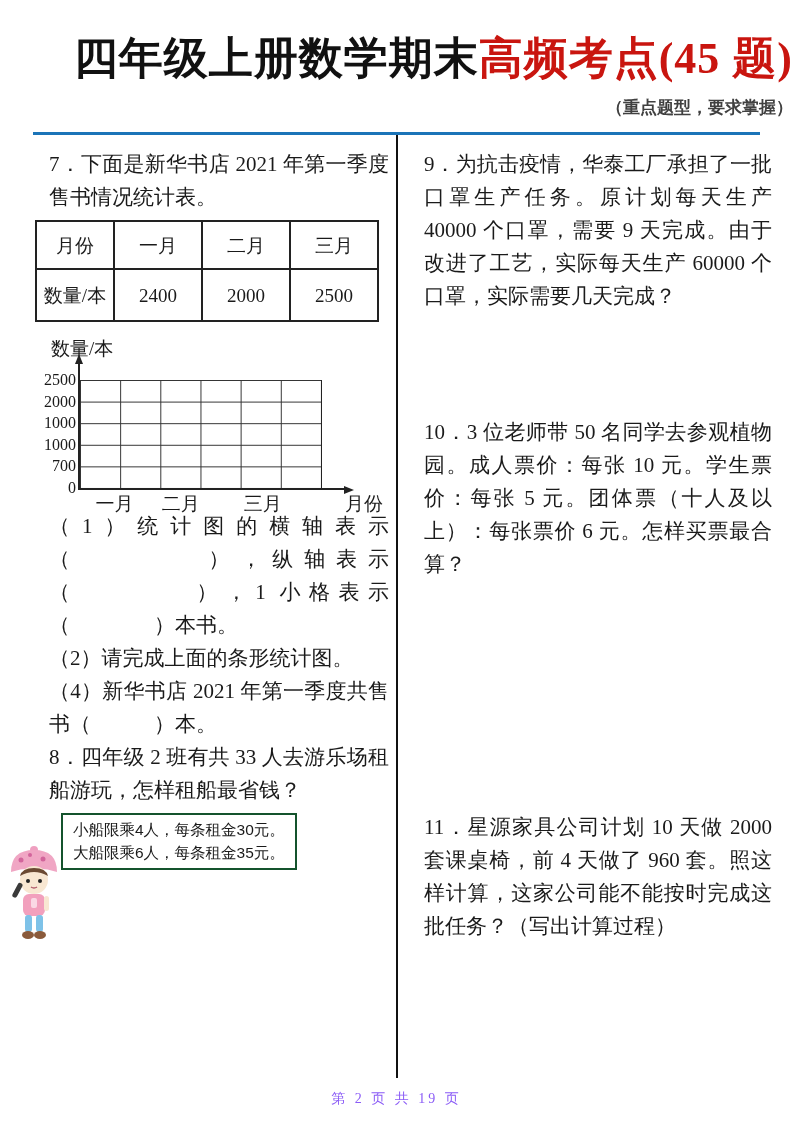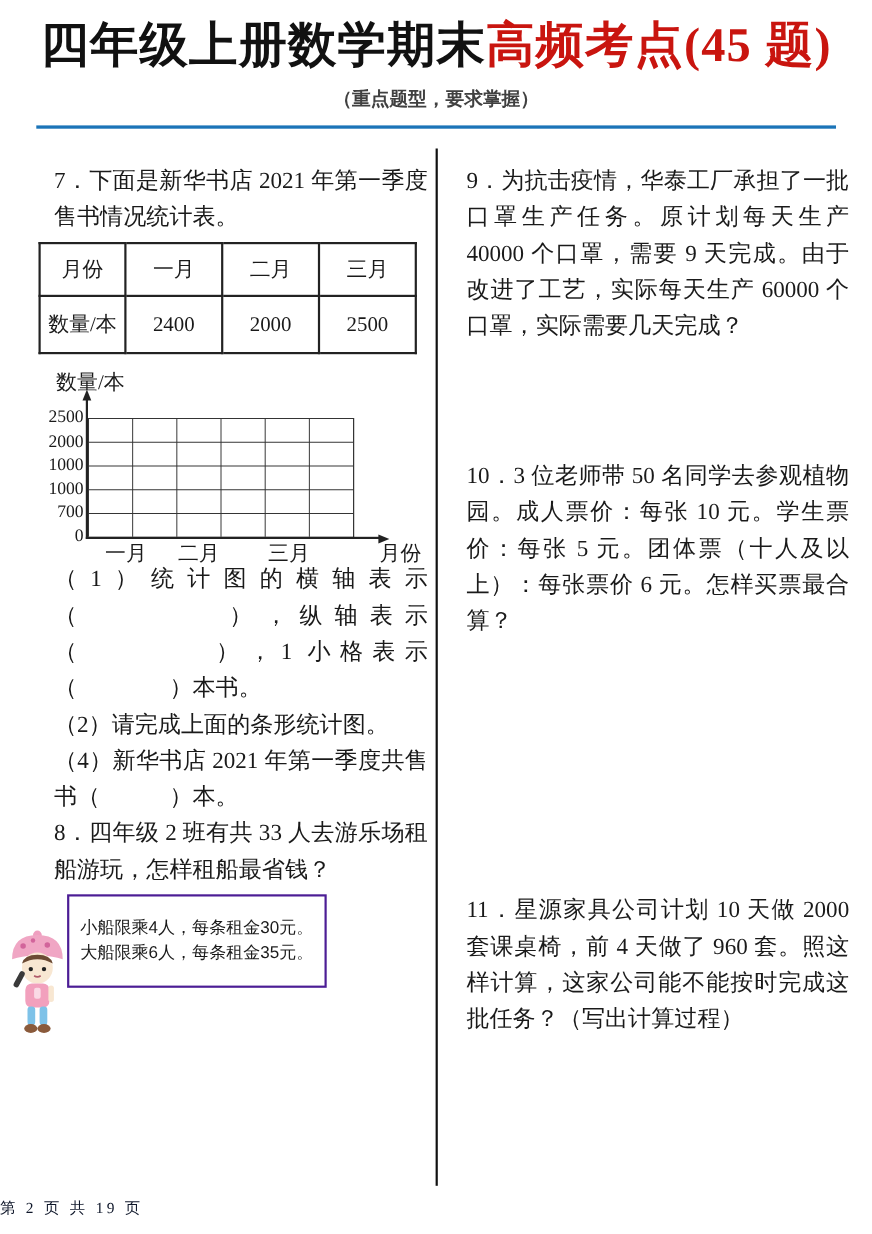--- a/index.html
+++ b/index.html
@@ -3,21 +3,21 @@
 <meta charset="utf-8">
 <style>
   * { margin:0; padding:0; box-sizing:border-box; }
   html,body { background:#e8e8e8; }
   .page {
     position:relative; width:793px; height:1122px; margin:0 auto;
     background:#ffffff; overflow:hidden;
     font-family:"Liberation Serif","DejaVu Serif",serif; color:#1a1a1a;
   }
   
-  .header { padding-top:14px; text-align:center; }
+  .header { padding-top:32px; text-align:right; }
   .title { font-size:44px; font-weight:bold; line-height:54px; letter-spacing:1px; white-space:nowrap; }
   .title .t-black { color:#111; }
   .title .t-red { color:#c9150f; }
   .subtitle { margin-top:7px; font-size:17px; line-height:30px; color:#404040; font-weight:bold; }
   .rule { margin:9px 33px 0 33px; height:3px; background:#1b74b8; }
   
   .divider { position:absolute; left:396px; top:135px; width:2px; height:943px; background:#111; }
   
   .col { position:absolute; top:148px; font-size:21px; line-height:33px; }
   .col-left  { left:35px;  width:354px; }
@@ -57,33 +57,33 @@
     position:absolute; left:-48px; width:44px; text-align:right;
     font-size:16px; line-height:16px; transform:translateY(50%);
   }
   .xtick {
     position:absolute; top:calc(100% + 5px); transform:translateX(-50%);
     font-size:19px; line-height:22px; white-space:nowrap;
   }
   .xlab { position:absolute; left:calc(100% + 24px); top:calc(100% + 5px); font-size:19px; line-height:22px; white-space:nowrap; }
   
   .hint-box {
-    margin:6px 0 0 26px; display:inline-block; border:2px solid #4c1d95;
-    padding:17px 10px; font-size:15.5px; line-height:1.5;
+    margin:6px 0 0 26px; display:inline-block; border:2px solid #14532d;
+    padding:3px 10px; font-size:15.5px; line-height:1.5;
     font-family:"Liberation Sans","DejaVu Sans",sans-serif;
   }
   
   .mascot { position:absolute; left:3px; top:842px; width:62px; height:100px; }
   
   .gap-q9  { margin-bottom:103px; }
   .gap-q10 { margin-bottom:230px; }
   
   .footer {
-    position:absolute; bottom:14px; left:0; width:100%; 
-    font-size:14px; letter-spacing:3px; color:#0f172a;
+    position:absolute; bottom:14px; left:0; width:100%; text-align:center;
+    font-size:14px; letter-spacing:3px; color:#8b5cf6;
   }
 </style>
 </head>
 <body>
 
 <div class="page">
 
   <div class="header">
     <div class="title">
       <span class="t-black">四年级上册数学期末</span><span class="t-red">高频考点(45 题)</span>

